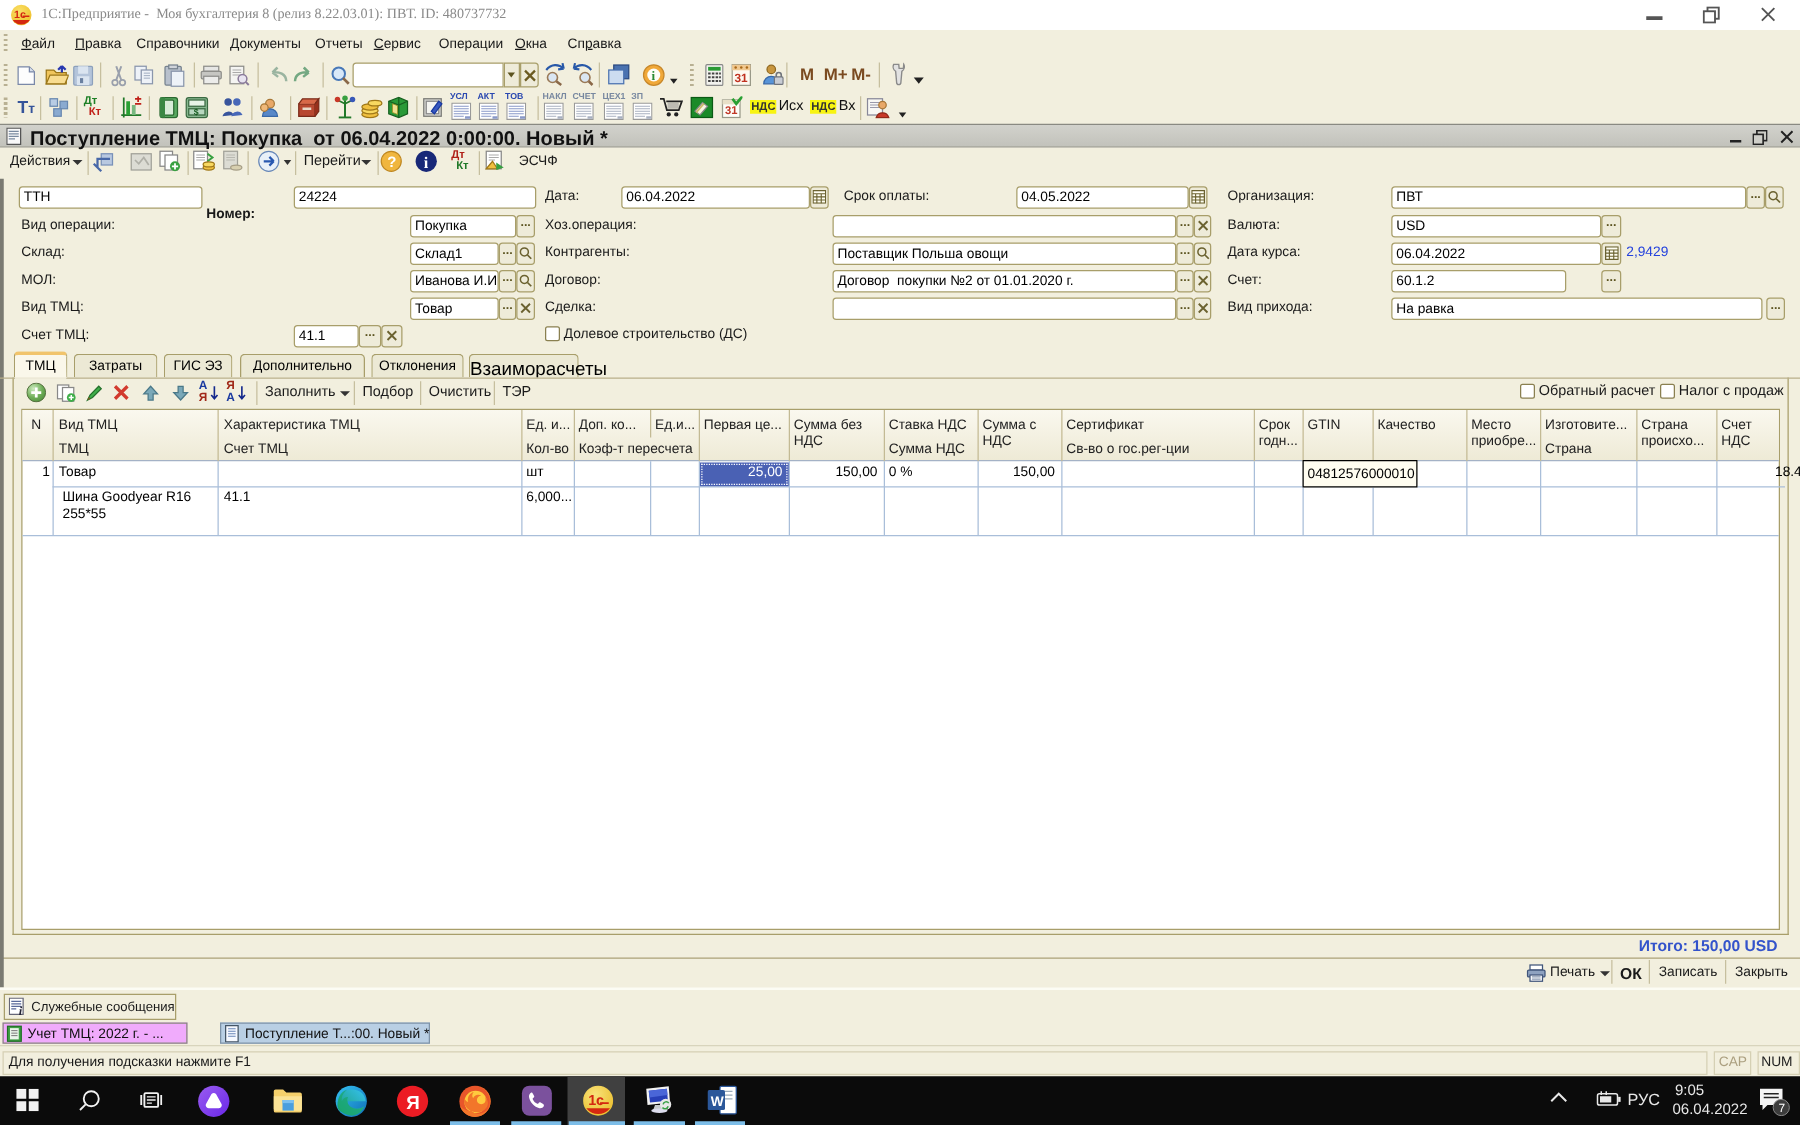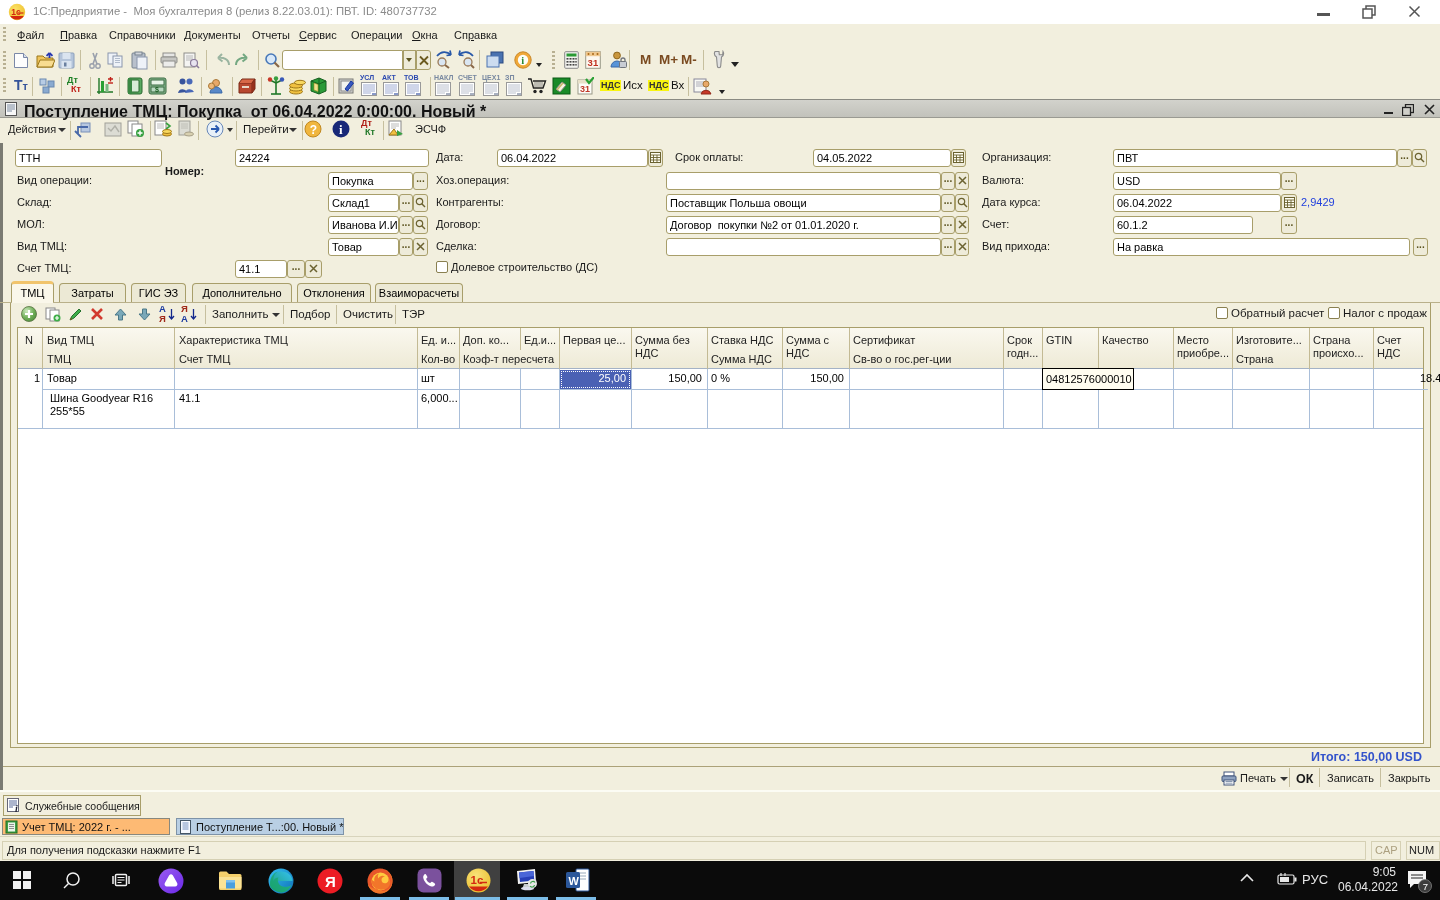--- a/index.html
+++ b/index.html
@@ -19,21 +19,21 @@
         <radialGradient id="tc1" cx="0.4" cy="0.3" r="0.9">
           <stop offset="0" stop-color="#fae066"></stop>
           <stop offset="1" stop-color="#ecb81e"></stop>
         </radialGradient>
       </defs>
     <circle cx="9" cy="9" r="8.2" fill="url(#tc1)"></circle>
     <path d="M2.2 13 a8.2 8.2 0 0 0 13.6 0 z" fill="#d42810"></path>
     <text x="3.2" y="11.5" font-size="8.5" font-weight="bold" fill="#d42810" font-family="Liberation Sans">1с</text>
     <path d="M10 10 h5.5" stroke="#d42810" stroke-width="1.2"></path>
   </svg>
-  <div class="abs" style="left:33px;top:5px;font-size:11.3px;color:#8a8a8a;">1С:Предприятие -&nbsp; Моя бухгалтерия 8 (релиз 8.22.03.01): ПВТ. ID: 480737732</div>
+  <div class="abs" style="left:33px;top:5px;font-size:11.3px;color:#8a8a8a;font-family:Liberation Serif, serif;">1С:Предприятие -&nbsp; Моя бухгалтерия 8 (релиз 8.22.03.01): ПВТ. ID: 480737732</div>
 
   <div class="abs" style="left:1317px;top:13px;width:13px;height:2.5px;background:#555;"></div>
   <svg class="abs" style="left:1362px;top:5px" width="14" height="14" viewBox="0 0 14 14">
     <rect x="4" y="1" width="9" height="9" fill="none" stroke="#555" stroke-width="1.5"></rect>
     <rect x="1" y="4" width="9" height="9" fill="#fff" stroke="#555" stroke-width="1.5"></rect>
   </svg>
   <svg class="abs" style="left:1408px;top:5px" width="13" height="13" viewBox="0 0 13 13">
     <path d="M1.5 1.5 L11.5 11.5 M11.5 1.5 L1.5 11.5" stroke="#555" stroke-width="1.5"></path>
   </svg>
 </div>
@@ -524,21 +524,21 @@
 </div>
 
 <div id="tabs">
   <div class="abs" style="left:0;top:302px;width:1440px;height:1px;background:#b9b08a;z-index:2;"></div>
   <div class="abs" style="left:12px;top:302px;width:41px;height:1px;background:#faf7ea;z-index:4;"></div>
   <div class="abs" style="left:11px;top:281px;width:43px;height:21px;background:#faf7ea;border:1px solid #a89e6a;border-bottom:none;border-radius:4px 4px 0 0;border-top:3px solid #f1c46c;text-align:center;font-size:11px;padding-top:3px;z-index:3;">ТМЦ</div>
   <div class="abs" style="left:59px;top:283px;width:67px;height:19px;background:#ece9d5;border:1px solid #a89e6a;border-bottom:none;border-radius:4px 4px 0 0;text-align:center;font-size:11px;padding-top:3px;">Затраты</div>
   <div class="abs" style="left:131px;top:283px;width:55px;height:19px;background:#ece9d5;border:1px solid #a89e6a;border-bottom:none;border-radius:4px 4px 0 0;text-align:center;font-size:11px;padding-top:3px;">ГИС ЭЗ</div>
   <div class="abs" style="left:192px;top:283px;width:100px;height:19px;background:#ece9d5;border:1px solid #a89e6a;border-bottom:none;border-radius:4px 4px 0 0;text-align:center;font-size:11px;padding-top:3px;">Дополнительно</div>
   <div class="abs" style="left:297px;top:283px;width:74px;height:19px;background:#ece9d5;border:1px solid #a89e6a;border-bottom:none;border-radius:4px 4px 0 0;text-align:center;font-size:11px;padding-top:3px;">Отклонения</div>
-  <div class="abs" style="left:375px;top:283px;width:88px;height:19px;background:#ece9d5;border:1px solid #a89e6a;border-bottom:none;border-radius:4px 4px 0 0;text-align:center;font-size:11px;padding-top:3px;">Взаиморасчеты</div>
+  <div class="abs" style="left:375px;top:283px;width:88px;height:19px;background:#ece9d5;border:1px solid #a89e6a;border-bottom:none;border-radius:4px 4px 0 0;text-align:center;font-size:15px;padding-top:3px;">Взаиморасчеты</div>
 </div>
 
 <div id="ttb">
   <div class="abs" style="left:0;top:302px;width:1440px;height:26px;background:#f2efde;"></div>
 
   <svg class="abs" style="left:21px;top:306px" width="16" height="16" viewBox="0 0 16 16">
       <defs>
         <radialGradient id="gb" cx="0.35" cy="0.3" r="0.85">
           <stop offset="0" stop-color="#cdeabf"></stop>
           <stop offset="0.55" stop-color="#6fae58"></stop>
@@ -714,21 +714,21 @@
   <div class="lbl" style="left:1388px;top:772px;">Закрыть</div>
 
   <div class="abs" style="left:3px;top:795px;width:138px;height:21px;background:#f2efde;border:1px solid #a89e6a;"></div>
   <svg class="abs" style="left:7px;top:798px" width="15" height="15" viewBox="0 0 15 15">
       <rect x="0.5" y="0.5" width="11" height="13" fill="#fff" stroke="#667"></rect>
       <path d="M2 3h8M2 5h8M2 7h8M2 9h4" stroke="#5a6a9a"></path>
       <text x="8" y="14" font-size="10" font-style="italic" font-weight="bold" fill="#223" font-family="Liberation Serif">i</text>
     </svg>
   <div class="lbl" style="left:25px;top:800px;font-size:10.5px;">Служебные сообщения</div>
 
-  <div class="abs" style="left:2px;top:818px;width:168px;height:17px;background:#fdba74;border:1px solid #88887e;">
+  <div class="abs" style="left:2px;top:818px;width:148px;height:17px;background:#f0abfc;border:1px solid #88887e;">
     <svg class="abs" style="left:2px;top:1px" width="14" height="14" viewBox="0 0 14 14">
         <rect x="1" y="1" width="11" height="12" fill="#3f9e45" stroke="#1e6e24"></rect>
         <rect x="3" y="2.5" width="7" height="9" fill="#eaf5ea"></rect>
         <path d="M4 4.5h5M4 6.5h5M4 8.5h5" stroke="#777" stroke-width="0.8"></path>
       </svg>
     <div class="lbl" style="left:19px;top:2px;color:#111;">Учет ТМЦ: 2022 г. - ...</div>
   </div>
   <div class="abs" style="left:176px;top:818px;width:168px;height:17px;background:#b9cfe4;border:1px solid #7e93a8;">
     <svg class="abs" style="left:2px;top:1px" width="14" height="14" viewBox="0 0 14 14">
         <rect x="1.5" y="0.5" width="10" height="13" fill="#f6f9ff" stroke="#456"></rect>
@@ -847,21 +847,21 @@
   <svg class="abs" style="left:1240px;top:873px" width="14" height="9" viewBox="0 0 14 9">
       <path d="M1 8 L7 2 L13 8" stroke="#e8e8e8" stroke-width="1.6" fill="none"></path>
     </svg>
   <svg class="abs" style="left:1275px;top:872px" width="22" height="14" viewBox="0 0 22 14">
       <rect x="3" y="3" width="16" height="9" rx="1.5" fill="none" stroke="#e8e8e8" stroke-width="1.2"></rect>
       <rect x="19.5" y="5.5" width="2" height="4" fill="#e8e8e8"></rect>
       <rect x="5" y="5" width="9" height="5" fill="#e8e8e8"></rect>
       <path d="M6 1 v3 M10 1 v3" stroke="#e8e8e8" stroke-width="1.2"></path>
     </svg>
   <div class="abs" style="left:1302px;top:872px;color:#e8e8e8;font-size:13px;">РУС</div>
-  <div class="abs" style="left:1340px;top:865px;width:56px;text-align:right;color:#e8e8e8;font-size:12px;">9:05</div>
+  <div class="abs" style="left:1340px;top:865px;width:56px;text-align:left;color:#e8e8e8;font-size:12px;">9:05</div>
   <div class="abs" style="left:1336px;top:880px;width:64px;text-align:center;color:#e8e8e8;font-size:12px;">06.04.2022</div>
   <svg class="abs" style="left:1406px;top:869px" width="26" height="24" viewBox="0 0 26 24">
       <path d="M2 2 h18 v13 h-12 l-4 4 v-4 h-2 z" fill="#f4f4f4"></path>
       <path d="M5 6 h12 M5 9 h12" stroke="#222" stroke-width="1.2"></path>
       <circle cx="19" cy="17" r="6.5" fill="#3c3c3c" stroke="#888" stroke-width="0.8"></circle>
       <text x="16.8" y="20.5" font-size="9.5" fill="#fff" font-family="Liberation Sans">7</text>
     </svg>
 </div>
 
 </body></html>

